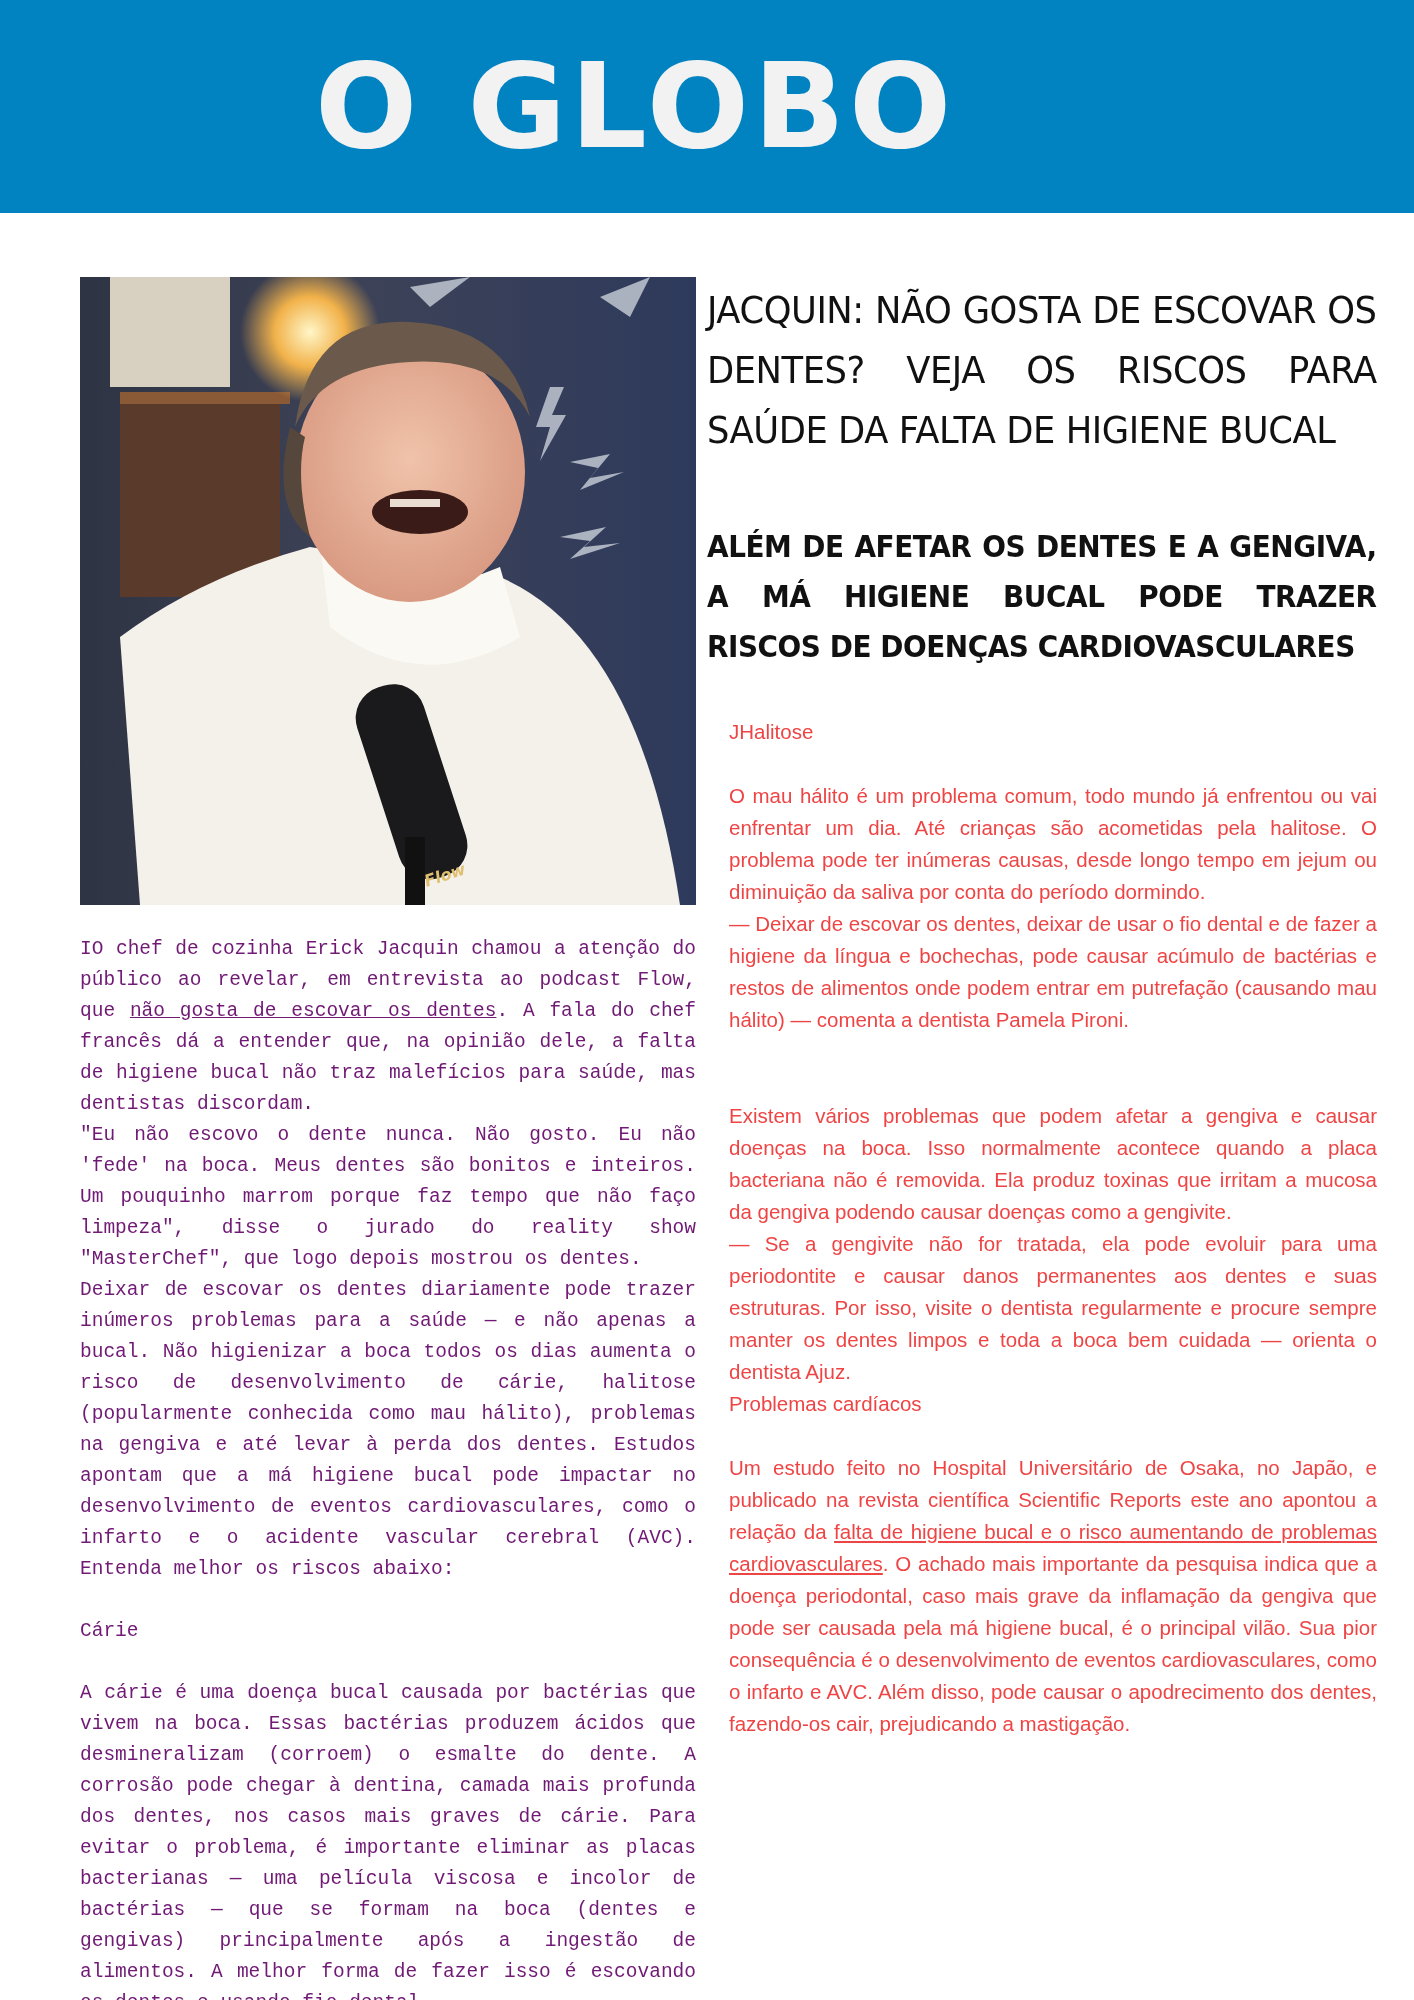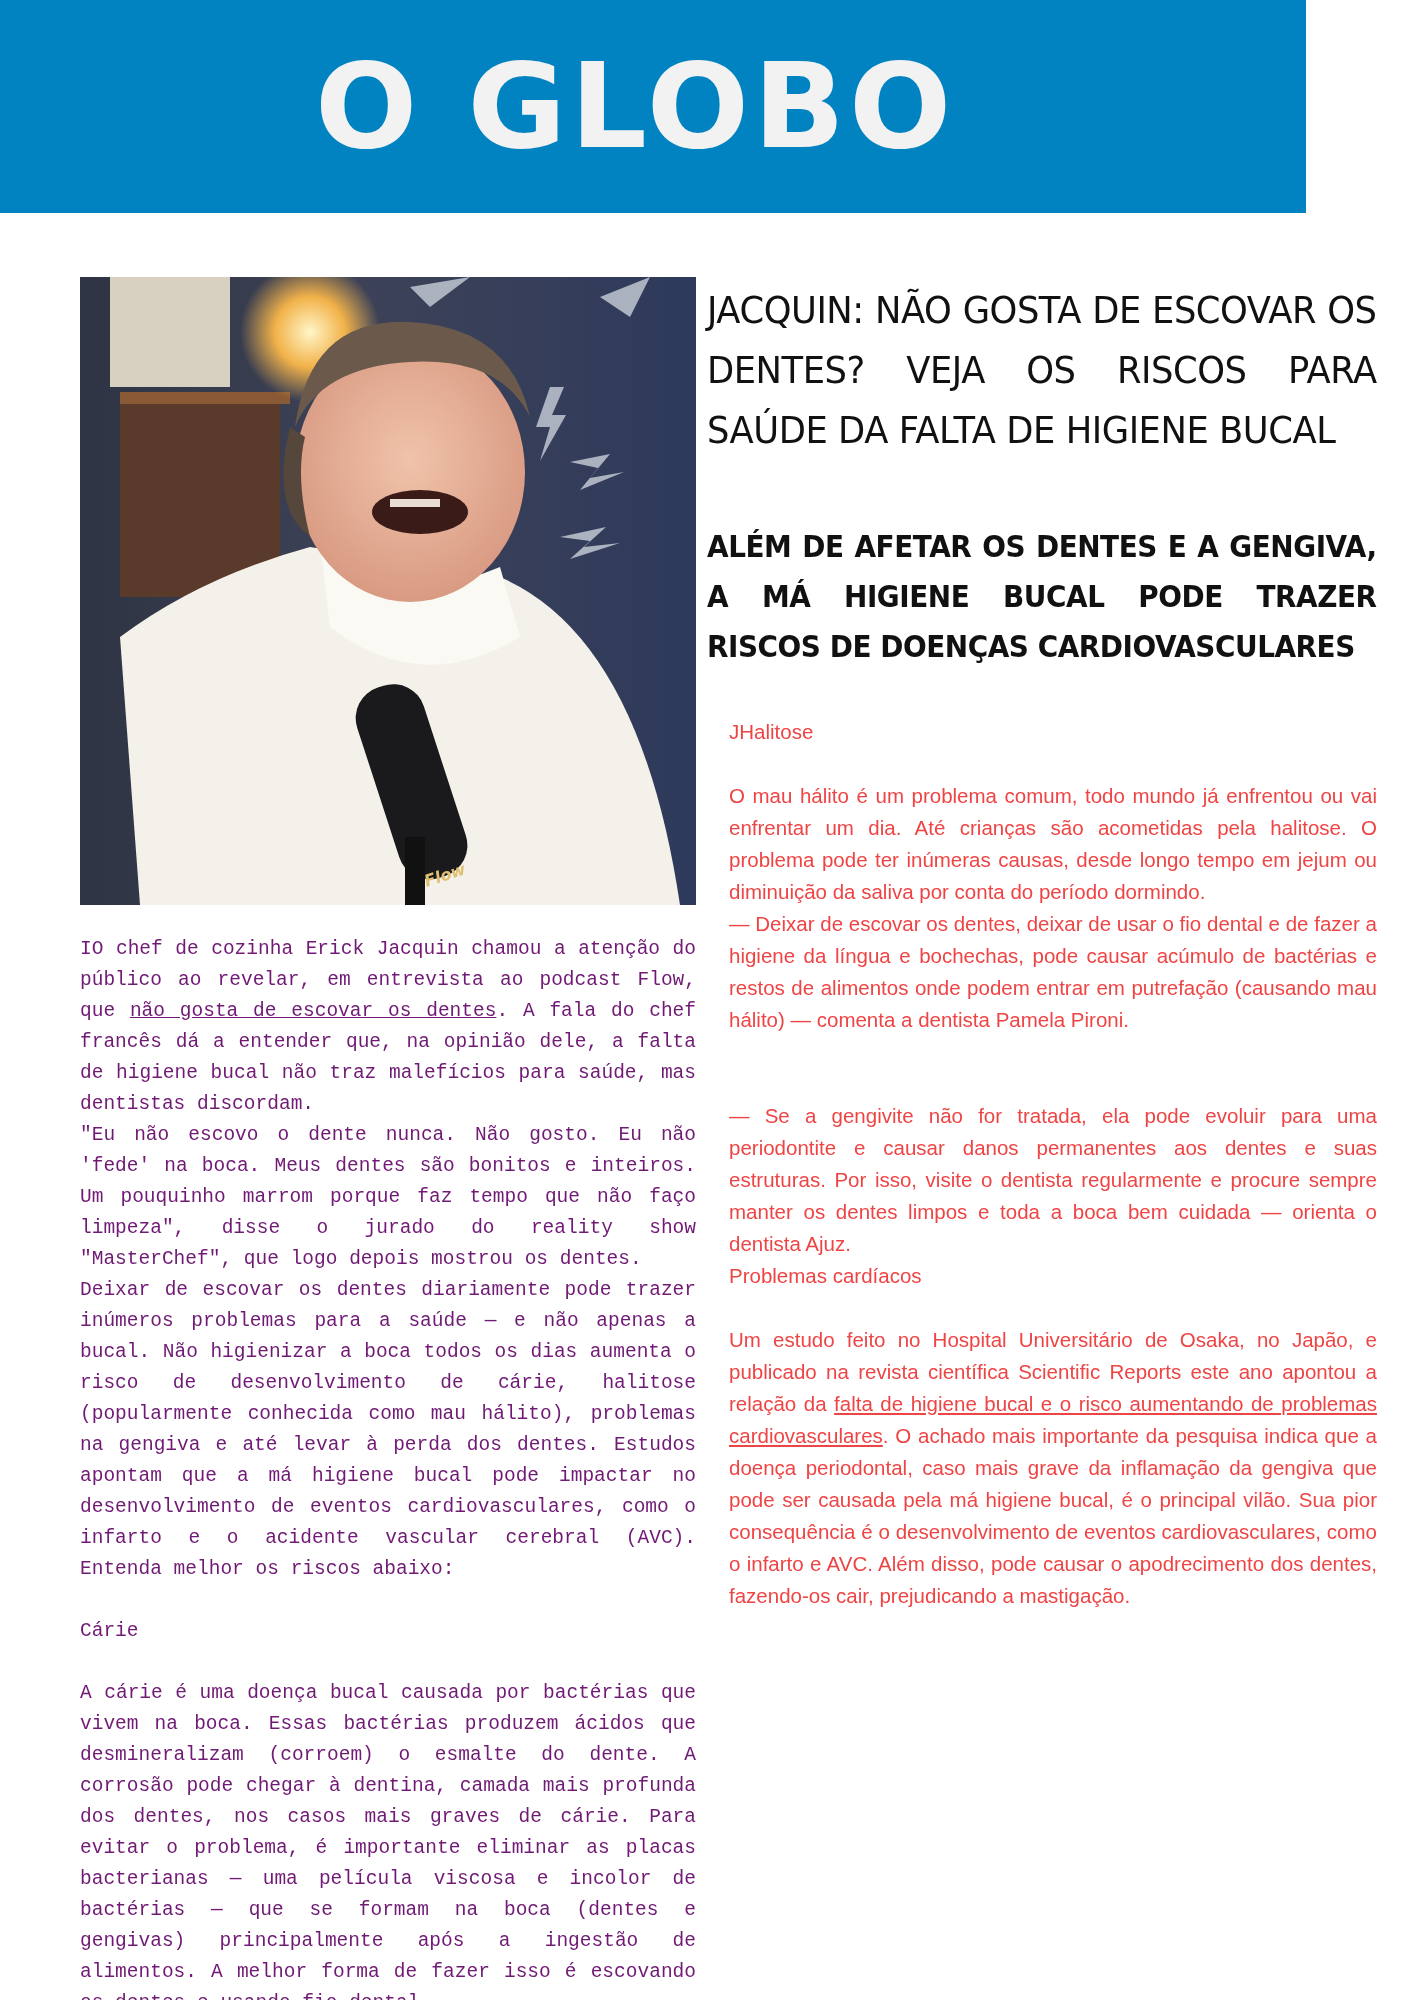--- a/index.html
+++ b/index.html
@@ -1,20 +1,20 @@
 <!DOCTYPE html>
 <html><head>
 <meta charset="utf-8">
 <style>
   * { box-sizing: border-box; margin: 0; padding: 0; }
   html, body { width: 1414px; height: 2000px; background: #ffffff; overflow: hidden; }
   body { position: relative; font-family: "Liberation Sans", sans-serif; color: #111; }
 
   .masthead {
-    position: absolute; left: 0; top: 0; width: 1306px; height: 213px;
+    position: absolute; left: 0; top: 0; width: 1414px; height: 213px;
     background: #0283c1;
   }
   .logo {
     position: absolute; left: 315px; top: 50px; height: 112px;
     display: flex; align-items: center;
     font-family: "DejaVu Sans", sans-serif; font-weight: bold;
     font-size: 118px; letter-spacing: 4px; color: #f2f2f2;
     transform: scaleX(1.02); transform-origin: left center;
     line-height: 112px;
   }
@@ -121,19 +121,20 @@
   <p class="para">A cárie é uma doença bucal causada por bactérias que vivem na boca. Essas bactérias produzem ácidos que desmineralizam (corroem) o esmalte do dente. A corrosão pode chegar à dentina, camada mais profunda dos dentes, nos casos mais graves de cárie. Para evitar o problema, é importante eliminar as placas bacterianas — uma película viscosa e incolor de bactérias — que se formam na boca (dentes e gengivas) principalmente após a ingestão de alimentos. A melhor forma de fazer isso é escovando os dentes e usando fio dental.</p>
 </section>
 
 <section class="col-right">
   <p class="para section-title">JHalitose</p>
   <div class="gap"></div>
   <p class="para">O mau hálito é um problema comum, todo mundo já enfrentou ou vai enfrentar um dia. Até crianças são acometidas pela halitose. O problema pode ter inúmeras causas, desde longo tempo em jejum ou diminuição da saliva por conta do período dormindo.</p>
   <p class="para">— Deixar de escovar os dentes, deixar de usar o fio dental e de fazer a higiene da língua e bochechas, pode causar acúmulo de bactérias e restos de alimentos onde podem entrar em putrefação (causando mau hálito) — comenta a dentista Pamela Pironi.</p>
   <div class="gap"></div>
   <div class="gap"></div>
+  <p class="para">Existem vários problemas que podem afetar a gengiva e causar doenças na boca. Isso normalmente acontece quando a placa bacteriana não é removida. Ela produz toxinas que irritam a mucosa da gengiva podendo causar doenças como a gengivite.</p>
   <p class="para">— Se a gengivite não for tratada, ela pode evoluir para uma periodontite e causar danos permanentes aos dentes e suas estruturas. Por isso, visite o dentista regularmente e procure sempre manter os dentes limpos e toda a boca bem cuidada — orienta o dentista Ajuz.</p>
   <p class="para section-title">Problemas cardíacos</p>
   <div class="gap"></div>
   <p class="para">
     <span>Um estudo feito no Hospital Universitário de Osaka, no Japão, e publicado na revista científica Scientific Reports este ano apontou a relação da </span><a class="link">falta de higiene bucal e o risco aumentando de problemas cardiovasculares</a><span>. O achado mais importante da pesquisa indica que a doença periodontal, caso mais grave da inflamação da gengiva que pode ser causada pela má higiene bucal, é o principal vilão. Sua pior consequência é o desenvolvimento de eventos cardiovasculares, como o infarto e AVC. Além disso, pode causar o apodrecimento dos dentes, fazendo-os cair, prejudicando a mastigação.</span>
   </p>
 </section>
 
 </body></html>

